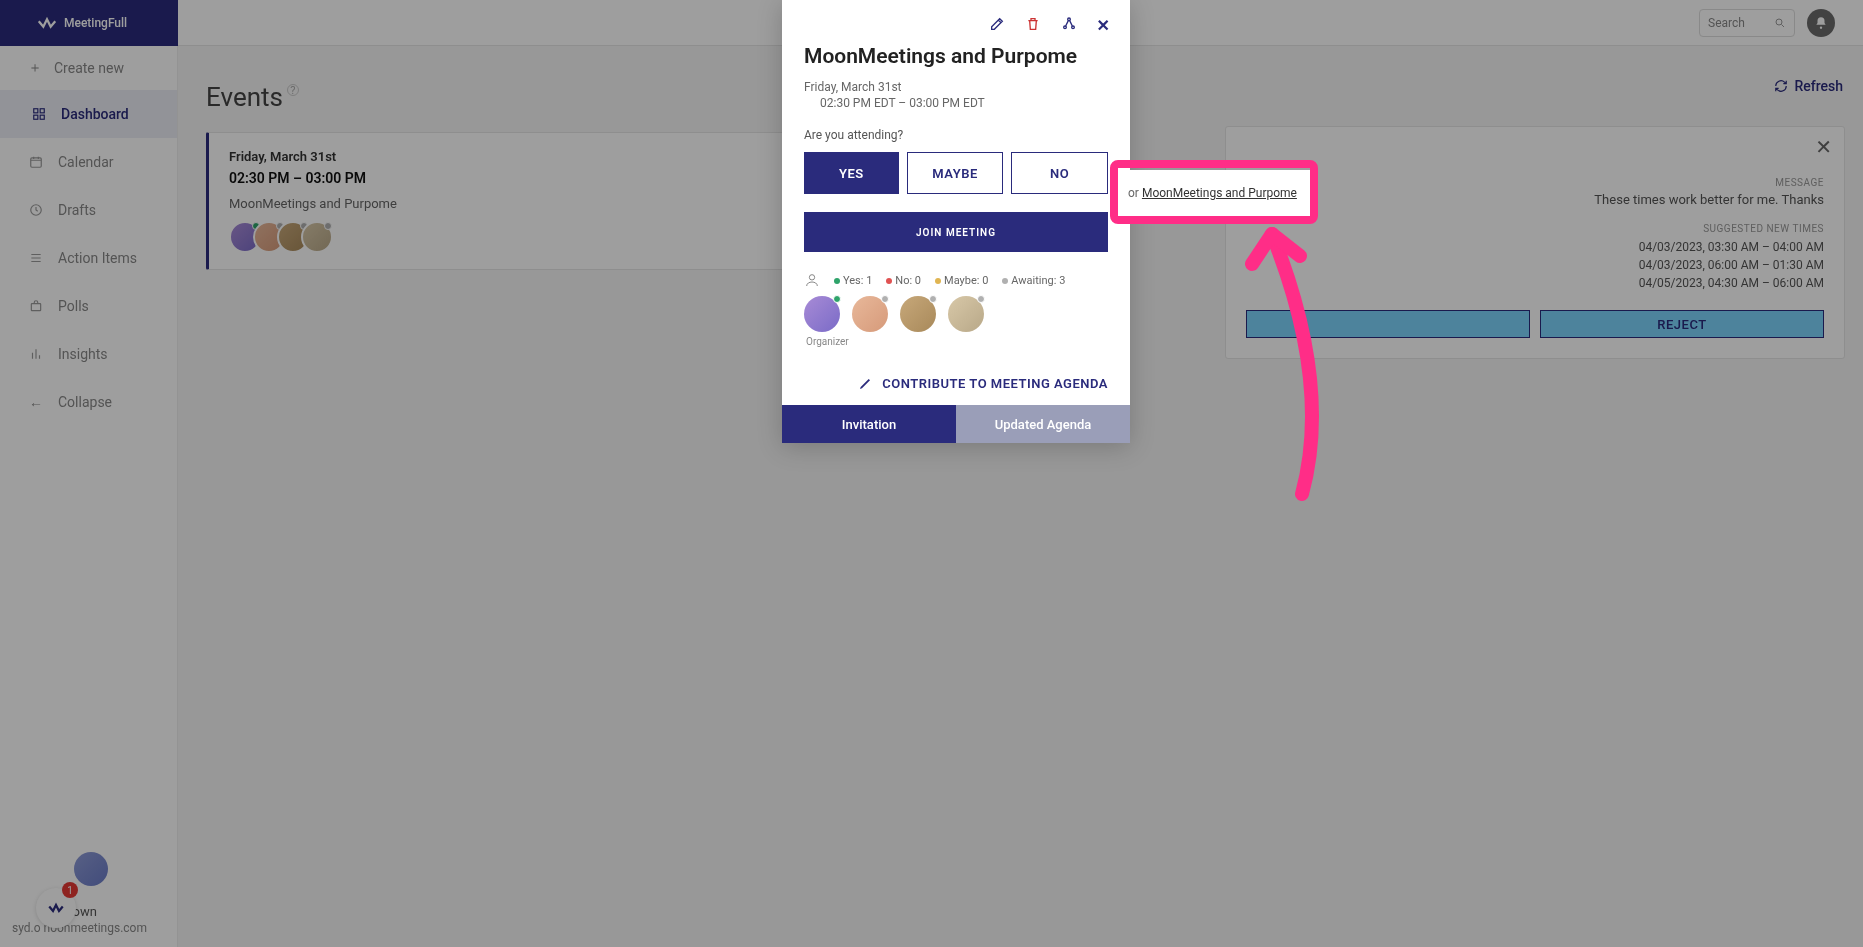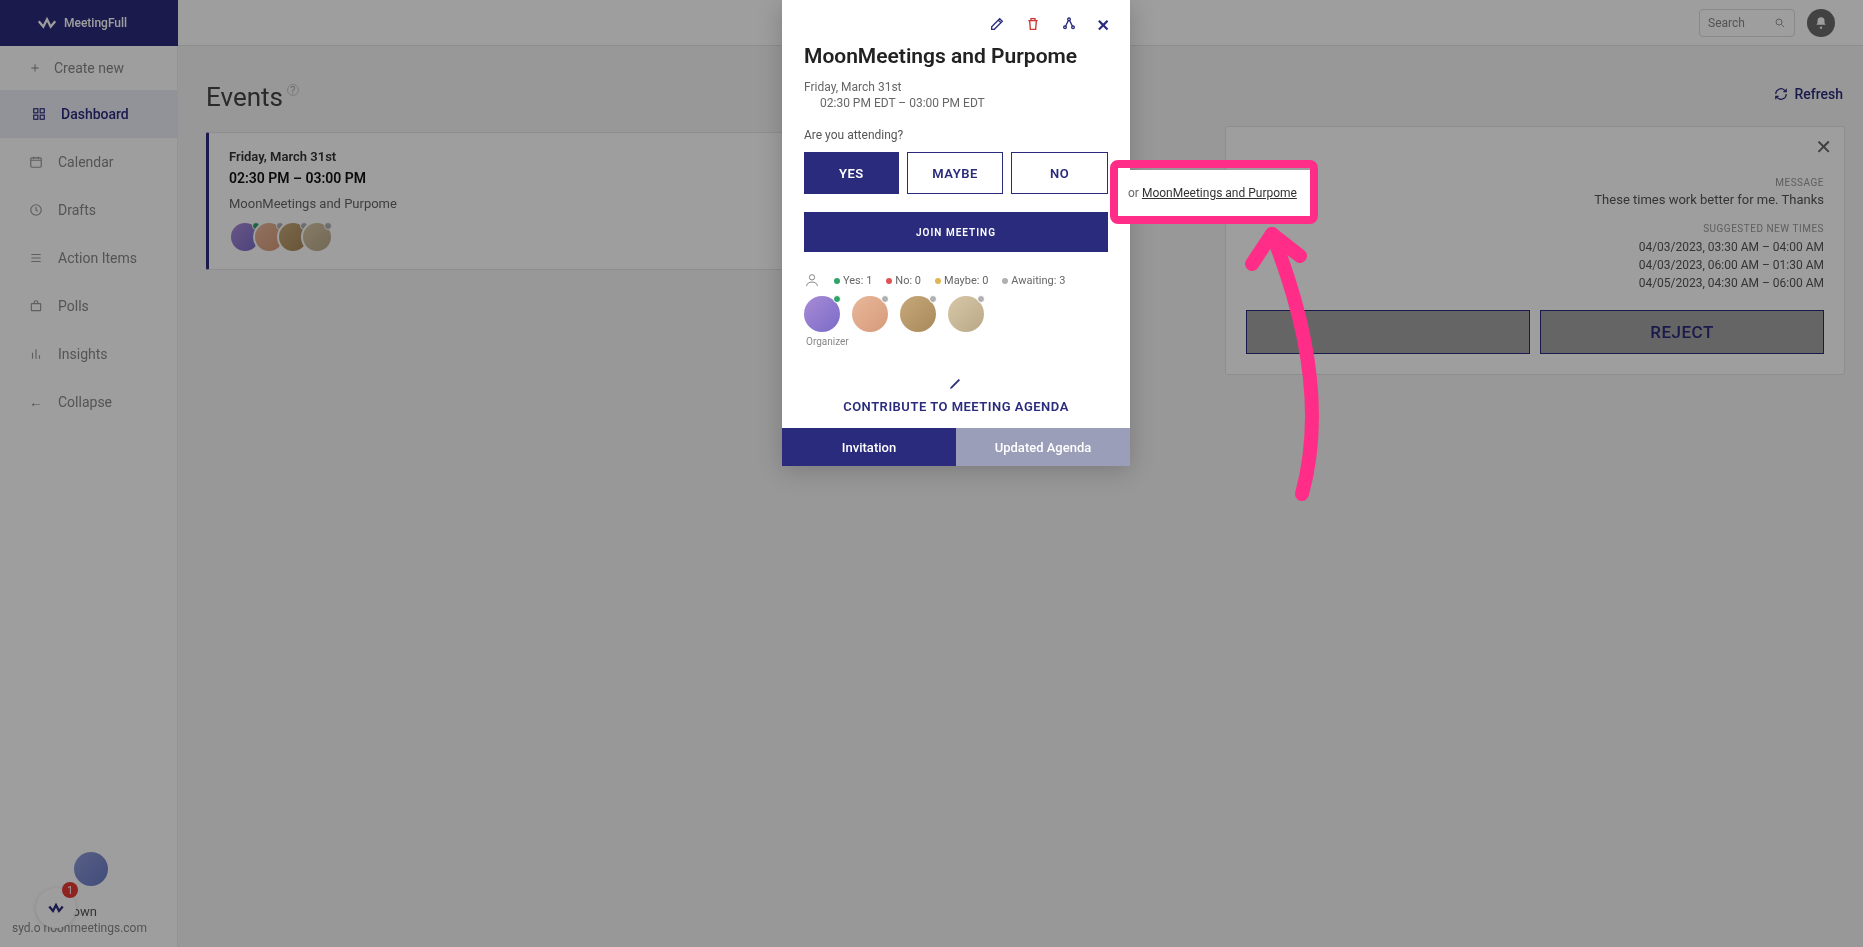--- a/index.html
+++ b/index.html
@@ -28,40 +28,40 @@
 .profile-logo { width: 40px; height: 40px; border-radius: 50%; background: #fff; display: flex; align-items: center; justify-content: center; box-shadow: 0 1px 4px rgba(0,0,0,0.15); }
 .profile-logo-inner { width: 18px; height: 18px; }
 .red-badge { position: absolute; top: -6px; left: 26px; background: #e53935; color: #fff; width: 16px; height: 16px; border-radius: 50%; font-size: 10px; display: flex; align-items: center; justify-content: center; }
 .profile-name { margin-left: 52px; font-size: 13px; color: #555; margin-top: -24px; }
 .profile-email { margin-top: 2px; }
 
 
 .main { position: absolute; left: 178px; top: 46px; right: 0; bottom: 0; padding: 20px 28px; }
 .main-title { font-size: 26px; font-weight: 400; color: #444; display: flex; align-items: flex-start; gap: 4px; margin-top: 16px; }
 .help-sup { font-size: 11px; color: #aaa; border: 1px solid #ccc; border-radius: 50%; width: 12px; height: 12px; display: inline-flex; align-items: center; justify-content: center; margin-top: 2px; }
-.refresh { position: absolute; right: 20px; top: 32px; color: #2a2b7c; font-size: 14px; display: flex; align-items: center; gap: 6px; font-weight: 500; margin-top: 8px; }
+.refresh { position: absolute; right: 20px; top: 32px; color: #2a2b7c; font-size: 14px; display: flex; align-items: center; gap: 6px; font-weight: 500; }
 
 .event-card { margin-top: 20px; border: 1px solid #e5e5e5; border-left: 3px solid #2a2b7c; background: #fff; padding: 16px 20px; width: 660px; border-radius: 2px; }
 .event-date { font-size: 13px; font-weight: 600; color: #333; }
 .event-time { font-size: 14px; font-weight: 600; color: #111; margin-top: 6px; }
 .event-name { font-size: 13px; color: #666; margin-top: 10px; }
 .avatar-row { display: flex; margin-top: 10px; }
 .avatar-row .av { width: 32px; height: 32px; border-radius: 50%; margin-left: -8px; border: 2px solid #fff; position: relative; }
 .avatar-row .av:first-child { margin-left: 0; }
 .av-dot { position: absolute; top: -1px; right: -1px; width: 8px; height: 8px; border-radius: 50%; border: 1px solid #fff; }
 
 
 .suggest-panel { position: absolute; right: 18px; top: 80px; width: 620px; background: #fff; border: 1px solid #e5e5e5; border-radius: 3px; padding: 20px; }
 .suggest-close { position: absolute; right: 12px; top: 8px; color: #666; font-size: 20px; }
 .suggest-link-line { font-size: 12px; color: #666; }
 .suggest-label { font-size: 10px; letter-spacing: 0.5px; color: #999; text-align: right; margin-top: 16px; }
 .suggest-msg { font-size: 13px; color: #555; text-align: right; margin-top: 4px; }
 .suggest-times { font-size: 12px; color: #555; text-align: right; margin-top: 4px; line-height: 1.5; }
 .suggest-actions { display: flex; gap: 10px; margin-top: 18px; }
-.suggest-actions button { flex: 1; height: 44px; border: 1px solid #2a2b7c; background: #a3a3a3; color: #2a2b7c; font-size: 17px; letter-spacing: 0.5px; font-weight: 500; }
+.suggest-actions button { flex: 1; height: 28px; border: 1px solid #2a2b7c; background: #7dd3fc; color: #2a2b7c; font-size: 13px; letter-spacing: 0.5px; font-weight: 500; }
 
 
 .dim-overlay { position: absolute; inset: 0; background: rgba(0,0,0,0.38); z-index: 10; }
 
 
 .modal { position: absolute; left: 782px; top: 0; width: 348px; background: #fff; z-index: 20; box-shadow: 0 4px 24px rgba(0,0,0,0.2); }
 .modal-head { display: flex; justify-content: flex-end; gap: 20px; padding: 16px 20px 8px; }
 .modal-head span { font-size: 16px; color: #666; }
 .modal-head .edit-ic { color: #2a2b7c; }
 .modal-head .del-ic { color: #c33; }
@@ -73,21 +73,21 @@
 .attend-row { display: flex; gap: 8px; margin-bottom: 18px; }
 .attend-btn { flex: 1; height: 42px; display: flex; align-items: center; justify-content: center; font-size: 13px; font-weight: 600; letter-spacing: 0.5px; }
 .attend-yes { background: #2a2b7c; color: #fff; }
 .attend-maybe, .attend-no { border: 1px solid #2a2b7c; color: #2a2b7c; background: #fff; }
 .join-btn { height: 40px; background: #2a2b7c; color: #fff; display: flex; align-items: center; justify-content: center; font-size: 10px; font-weight: 600; letter-spacing: 1px; margin-bottom: 20px; }
 .attendee-stats { display: flex; align-items: center; gap: 14px; font-size: 11px; color: #666; margin-bottom: 8px; }
 .stat-dot { width: 6px; height: 6px; border-radius: 50%; display: inline-block; margin-right: 3px; }
 .modal-avrow { display: flex; gap: 12px; margin-top: 4px; }
 .modal-avrow .mav { width: 36px; height: 36px; border-radius: 50%; position: relative; }
 .organizer-lbl { font-size: 10px; color: #888; margin-top: 4px; margin-left: 2px; margin-bottom: 20px; }
-.contribute { color: #2a2b7c; font-size: 13px; font-weight: 600; letter-spacing: 0.5px; display: flex; align-items: center; justify-content: flex-end; gap: 8px; padding: 8px 22px 14px; flex-direction: column; }
+.contribute { color: #2a2b7c; font-size: 13px; font-weight: 600; letter-spacing: 0.5px; display: flex; align-items: center; justify-content: flex-end; gap: 8px; padding: 8px 22px 14px; }
 .tabs { display: flex; }
 .tab { flex: 1; height: 38px; display: flex; align-items: center; justify-content: center; font-size: 13px; font-weight: 500; }
 .tab-inv { background: #2a2b7c; color: #fff; }
 .tab-agenda { background: #9a9eb8; color: #fff; }
 
 
 .pink-box { position: absolute; left: 1110px; top: 160px; width: 208px; height: 64px; border: 8px solid #ff2d87; border-radius: 8px; z-index: 30; background: transparent;}
 .pink-inner { position: absolute; left: 1120px; top: 170px; width: 190px; height: 46px; background: #fff; z-index: 29; display:flex; align-items:center; padding-left:8px; font-size:12px; color:#666;}
 .pink-inner a { color:#333; text-decoration: underline; margin-left:3px;}
 .pink-arrow { position: absolute; left: 1242px; top: 214px; z-index: 30; pointer-events: none; }

